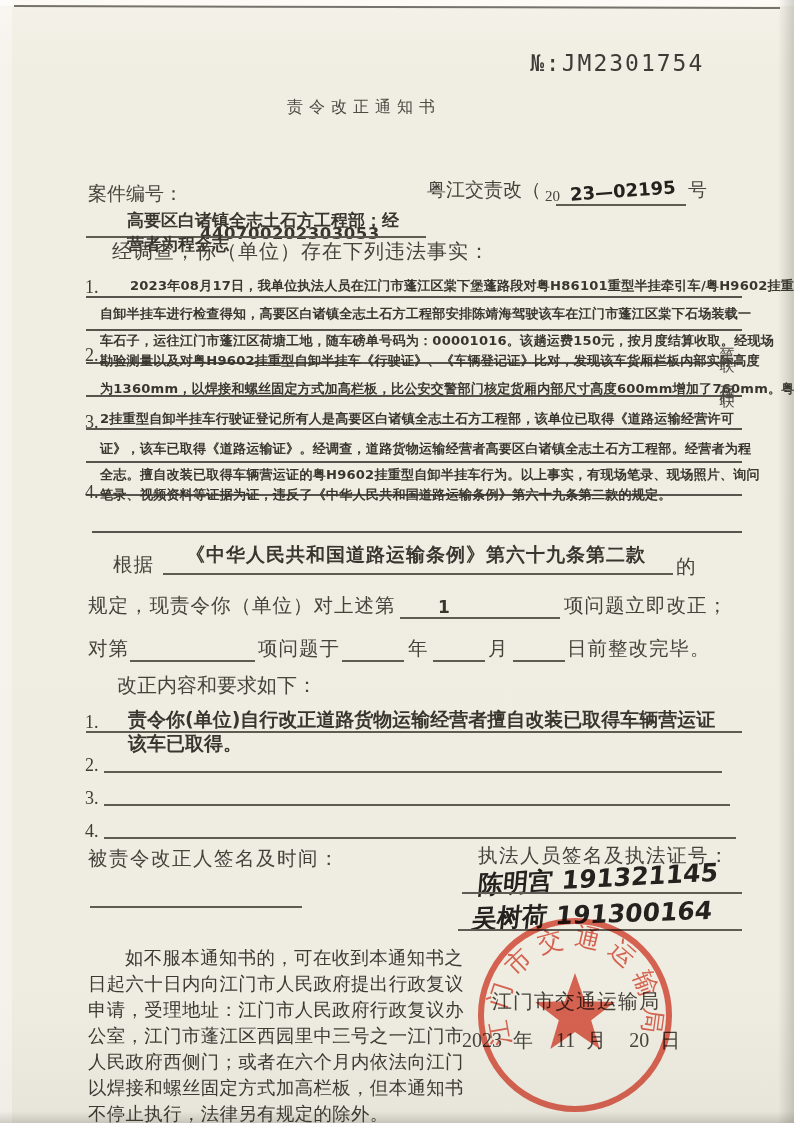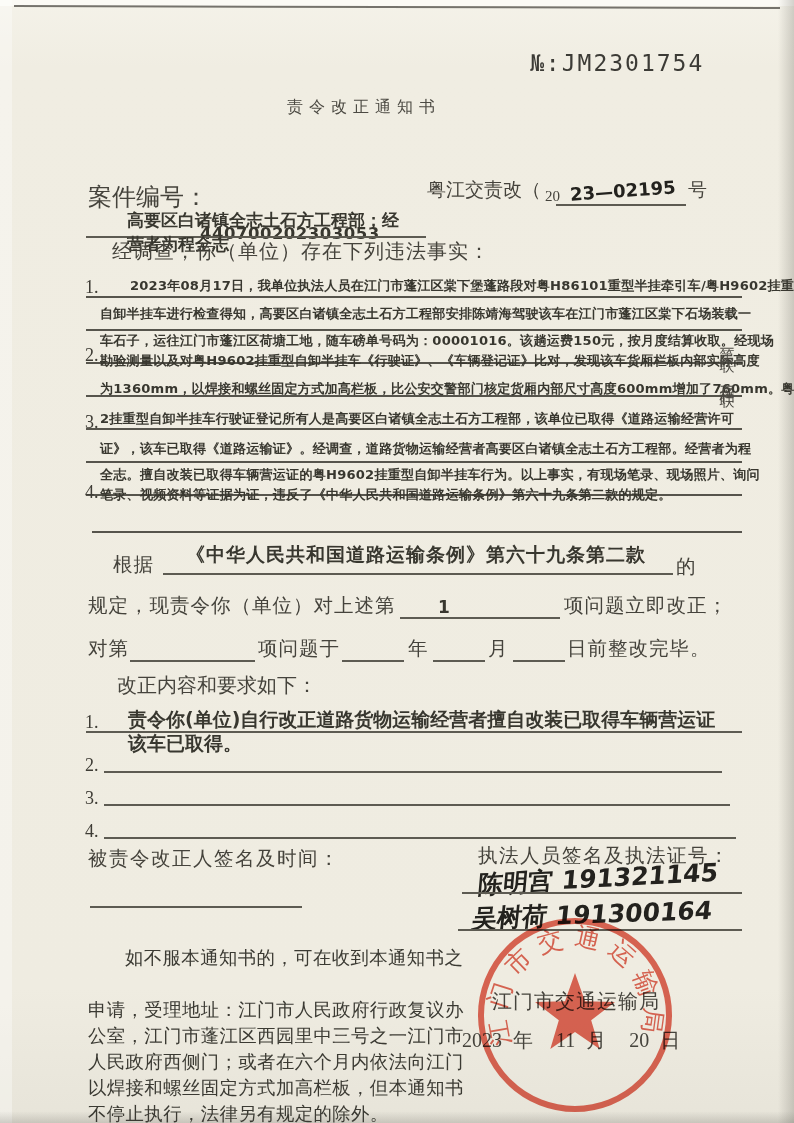--- a/index.html
+++ b/index.html
@@ -41,21 +41,21 @@
   <div class="edge-top-light"></div>
   <div class="edge-top"></div>
   <div class="edge-left"></div>
   <div class="edge-right"></div>
   <div class="edge-bottom"></div>
 
   <div class="abs serial" style="left:530px;top:50px;">№:JM2301754</div>
 
   <div class="abs title" style="left:287px;top:97px;">责令改正通知书</div>
 
-  <div class="abs printed" style="left:88px;top:181px;font-size:24px;">案件编号：</div>
+  <div class="abs printed" style="left:88px;top:181px;font-size:19px;">案件编号：</div>
   <div class="abs typed" style="left:200px;top:184px;font-size:16.5px;letter-spacing:.5px;margin-top:40px;">440700202303053</div>
 
   <div class="abs printed" style="left:427px;top:177px;font-size:19px;">粤江交责改（</div>
   <div class="abs printed" style="left:545px;top:188px;font-size:15px;">20</div>
   <div class="abs hand" style="left:570px;top:180px;font-size:18px;transform:rotate(-4deg);">23—02195</div>
   <div class="hl thin" style="left:556px;top:204px;width:130px;"></div>
   <div class="abs printed" style="left:688px;top:177px;font-size:19px;">号</div>
 
   <div class="abs typed" style="left:127px;top:209px;font-size:17px;">高要区白诸镇全志土石方工程部；经</div>
   <div class="hl thin" style="left:86px;top:236px;width:340px;"></div>
@@ -127,20 +127,21 @@
   <div class="abs printed label-md" style="left:478px;top:842px;letter-spacing:1.5px;">执法人员签名及执法证号：</div>
 
   <div class="hl thin" style="left:90px;top:906px;width:212px;"></div>
 
   <div class="abs hand" style="left:478px;top:862px;font-size:25px;transform:rotate(-3deg) skewX(-8deg);">陈明宫  191321145</div>
   <div class="hl thin" style="left:462px;top:892px;width:280px;"></div>
   <div class="abs hand" style="left:472px;top:898px;font-size:25px;transform:rotate(-2deg) skewX(-8deg);">吴树荷  191300164</div>
   <div class="hl thin" style="left:458px;top:929px;width:284px;"></div>
 
   <div class="abs footer-line" style="left:125px;top:945px;">如不服本通知书的，可在收到本通知书之</div>
+  <div class="abs footer-line" style="left:88px;top:971px;">日起六十日内向江门市人民政府提出行政复议</div>
   <div class="abs footer-line" style="left:88px;top:997px;">申请，受理地址：江门市人民政府行政复议办</div>
   <div class="abs footer-line" style="left:88px;top:1023px;">公室，江门市蓬江区西园里中三号之一江门市</div>
   <div class="abs footer-line" style="left:88px;top:1049px;">人民政府西侧门；或者在六个月内依法向江门</div>
   <div class="abs footer-line" style="left:88px;top:1075px;">以焊接和螺丝固定方式加高栏板，但本通知书</div>
   <div class="abs footer-line" style="left:88px;top:1101px;">不停止执行，法律另有规定的除外。</div>
 
   <div class="abs printed" style="left:492px;top:988px;font-size:20px;letter-spacing:1px;">江门市交通运输局</div>
   <div class="abs printed" style="left:462px;top:1027px;font-size:20px;">
     <span>2023</span>
     <span style="margin-left:6px;">年</span>

